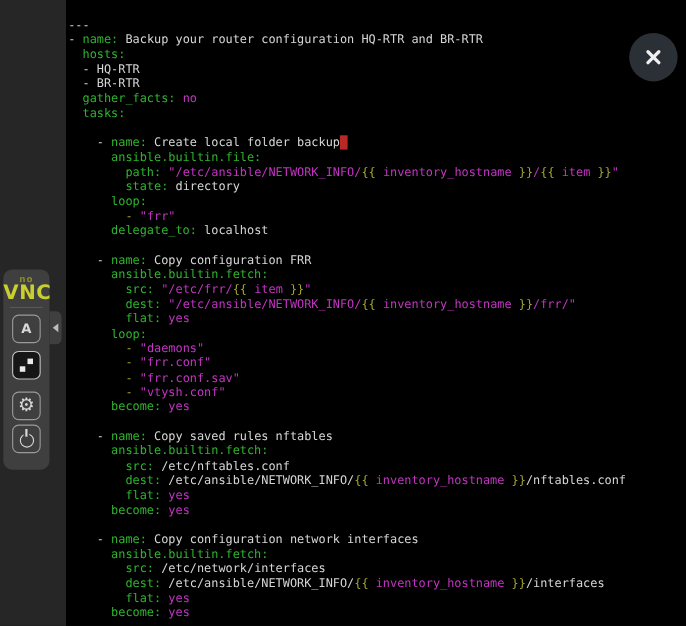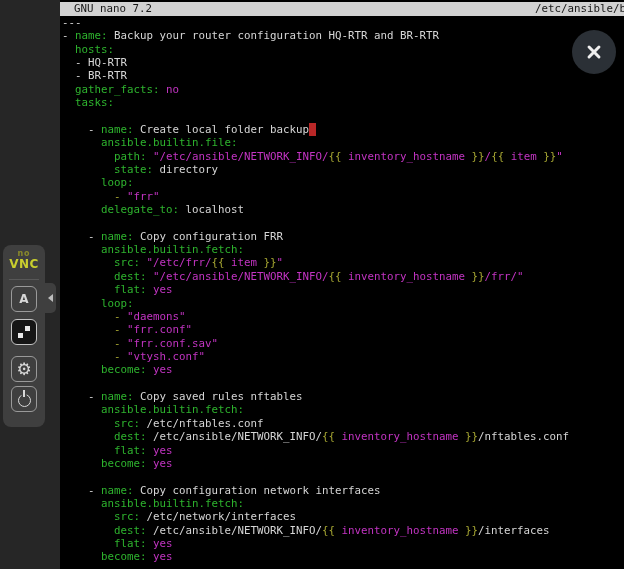--- a/index.html
+++ b/index.html
@@ -29,21 +29,21 @@
   .close-btn i{position:absolute;left:50%;top:50%;width:17px;height:3px;background:#efefef;border-radius:2px}
   .close-btn i:nth-child(1){transform:translate(-50%,-50%) rotate(45deg)}
   .close-btn i:nth-child(2){transform:translate(-50%,-50%) rotate(-45deg)}
 
   
   .vnc-panel{position:absolute;left:3px;top:245px;width:42px;height:182px;background:var(--panel-bg);
     border-radius:8px}
   .vnc-logo{position:absolute;top:5px;left:0;width:100%;text-align:center;
     font-family:"DejaVu Sans",sans-serif;font-weight:bold;line-height:1}
   .vnc-logo .no{display:block;font-size:8px;color:var(--logo-no);letter-spacing:1px}
-  .vnc-logo .vnc{display:block;font-size:12px;color:var(--logo-vnc);letter-spacing:.5px}
+  .vnc-logo .vnc{display:block;font-size:18px;color:var(--logo-vnc);letter-spacing:.5px}
   .vnc-divider{position:absolute;top:34px;left:6px;right:6px;height:1px;background:#585858}
   .vnc-btn{position:absolute;left:8px;width:26px;height:26px;border:1.5px solid #9a9a9a;border-radius:6px;
     background:transparent;color:var(--icon);display:flex;align-items:center;justify-content:center;cursor:pointer}
   .vnc-btn.active{background:#161616;border-color:#c4c4c4}
   .btn-keys{top:41px;font-family:"DejaVu Sans",sans-serif;font-weight:bold;font-size:12px}
   .btn-fullscreen{top:74px}
   .btn-settings{top:111px;font-size:17px;line-height:1;font-family:"DejaVu Sans",sans-serif}
   .btn-power{top:141px}
   .fs-icon{position:relative;width:12px;height:12px}
   .fs-icon::before{content:"";position:absolute;left:0;bottom:0;width:5px;height:5px;background:#e9e9e9}
@@ -74,23 +74,19 @@
   <div class="vnc-btn btn-settings">
     <span>⚙</span>
   </div>
   <div class="vnc-btn btn-power">
     <span class="power-icon"></span>
   </div>
 </div>
 <div class="vnc-handle"></div>
 
 <div class="terminal">
-  <div class="titlebar">
-    <span class="app">GNU nano 7.2</span>
-    <span class="path">/etc/ansible/b</span>
-  </div>
   <div class="editor"><div class="line"><span class="sg-p">---</span></div><div class="line"><span class="sg-p">- </span><span class="sg-k">name:</span><span class="sg-p"> Backup your router configuration HQ-RTR and BR-RTR</span></div><div class="line"><span class="sg-p">  </span><span class="sg-k">hosts:</span></div><div class="line"><span class="sg-p">  - HQ-RTR</span></div><div class="line"><span class="sg-p">  - BR-RTR</span></div><div class="line"><span class="sg-p">  </span><span class="sg-k">gather_facts:</span><span class="sg-p"> </span><span class="sg-s">no</span></div><div class="line"><span class="sg-p">  </span><span class="sg-k">tasks:</span></div><div class="line"></div><div class="line"><span class="sg-p">    - </span><span class="sg-k">name:</span><span class="sg-p"> Create local folder backup</span><span class="sg-cur"> </span></div><div class="line"><span class="sg-p">      </span><span class="sg-k">ansible.builtin.file:</span></div><div class="line"><span class="sg-p">        </span><span class="sg-k">path:</span><span class="sg-p"> </span><span class="sg-s">"/etc/ansible/NETWORK_INFO/</span><span class="sg-b">{{</span><span class="sg-s"> inventory_hostname </span><span class="sg-b">}}</span><span class="sg-s">/</span><span class="sg-b">{{</span><span class="sg-s"> item </span><span class="sg-b">}}</span><span class="sg-s">"</span></div><div class="line"><span class="sg-p">        </span><span class="sg-k">state:</span><span class="sg-p"> directory</span></div><div class="line"><span class="sg-p">      </span><span class="sg-k">loop:</span></div><div class="line"><span class="sg-p">        </span><span class="sg-b">- </span><span class="sg-s">"frr"</span></div><div class="line"><span class="sg-p">      </span><span class="sg-k">delegate_to:</span><span class="sg-p"> localhost</span></div><div class="line"></div><div class="line"><span class="sg-p">    - </span><span class="sg-k">name:</span><span class="sg-p"> Copy configuration FRR</span></div><div class="line"><span class="sg-p">      </span><span class="sg-k">ansible.builtin.fetch:</span></div><div class="line"><span class="sg-p">        </span><span class="sg-k">src:</span><span class="sg-p"> </span><span class="sg-s">"/etc/frr/</span><span class="sg-b">{{</span><span class="sg-s"> item </span><span class="sg-b">}}</span><span class="sg-s">"</span></div><div class="line"><span class="sg-p">        </span><span class="sg-k">dest:</span><span class="sg-p"> </span><span class="sg-s">"/etc/ansible/NETWORK_INFO/</span><span class="sg-b">{{</span><span class="sg-s"> inventory_hostname </span><span class="sg-b">}}</span><span class="sg-s">/frr/"</span></div><div class="line"><span class="sg-p">        </span><span class="sg-k">flat:</span><span class="sg-p"> </span><span class="sg-s">yes</span></div><div class="line"><span class="sg-p">      </span><span class="sg-k">loop:</span></div><div class="line"><span class="sg-p">        </span><span class="sg-b">- </span><span class="sg-s">"daemons"</span></div><div class="line"><span class="sg-p">        </span><span class="sg-b">- </span><span class="sg-s">"frr.conf"</span></div><div class="line"><span class="sg-p">        </span><span class="sg-b">- </span><span class="sg-s">"frr.conf.sav"</span></div><div class="line"><span class="sg-p">        </span><span class="sg-b">- </span><span class="sg-s">"vtysh.conf"</span></div><div class="line"><span class="sg-p">      </span><span class="sg-k">become:</span><span class="sg-p"> </span><span class="sg-s">yes</span></div><div class="line"></div><div class="line"><span class="sg-p">    - </span><span class="sg-k">name:</span><span class="sg-p"> Copy saved rules nftables</span></div><div class="line"><span class="sg-p">      </span><span class="sg-k">ansible.builtin.fetch:</span></div><div class="line"><span class="sg-p">        </span><span class="sg-k">src:</span><span class="sg-p"> /etc/nftables.conf</span></div><div class="line"><span class="sg-p">        </span><span class="sg-k">dest:</span><span class="sg-p"> /etc/ansible/NETWORK_INFO/</span><span class="sg-b">{{</span><span class="sg-s"> inventory_hostname </span><span class="sg-b">}}</span><span class="sg-p">/nftables.conf</span></div><div class="line"><span class="sg-p">        </span><span class="sg-k">flat:</span><span class="sg-p"> </span><span class="sg-s">yes</span></div><div class="line"><span class="sg-p">      </span><span class="sg-k">become:</span><span class="sg-p"> </span><span class="sg-s">yes</span></div><div class="line"></div><div class="line"><span class="sg-p">    - </span><span class="sg-k">name:</span><span class="sg-p"> Copy configuration network interfaces</span></div><div class="line"><span class="sg-p">      </span><span class="sg-k">ansible.builtin.fetch:</span></div><div class="line"><span class="sg-p">        </span><span class="sg-k">src:</span><span class="sg-p"> /etc/network/interfaces</span></div><div class="line"><span class="sg-p">        </span><span class="sg-k">dest:</span><span class="sg-p"> /etc/ansible/NETWORK_INFO/</span><span class="sg-b">{{</span><span class="sg-s"> inventory_hostname </span><span class="sg-b">}}</span><span class="sg-p">/interfaces</span></div><div class="line"><span class="sg-p">        </span><span class="sg-k">flat:</span><span class="sg-p"> </span><span class="sg-s">yes</span></div><div class="line"><span class="sg-p">      </span><span class="sg-k">become:</span><span class="sg-p"> </span><span class="sg-s">yes</span></div></div>
 </div>
 
 <div class="close-btn">
   <i></i>
   <i></i>
 </div>
 
 </body></html>

